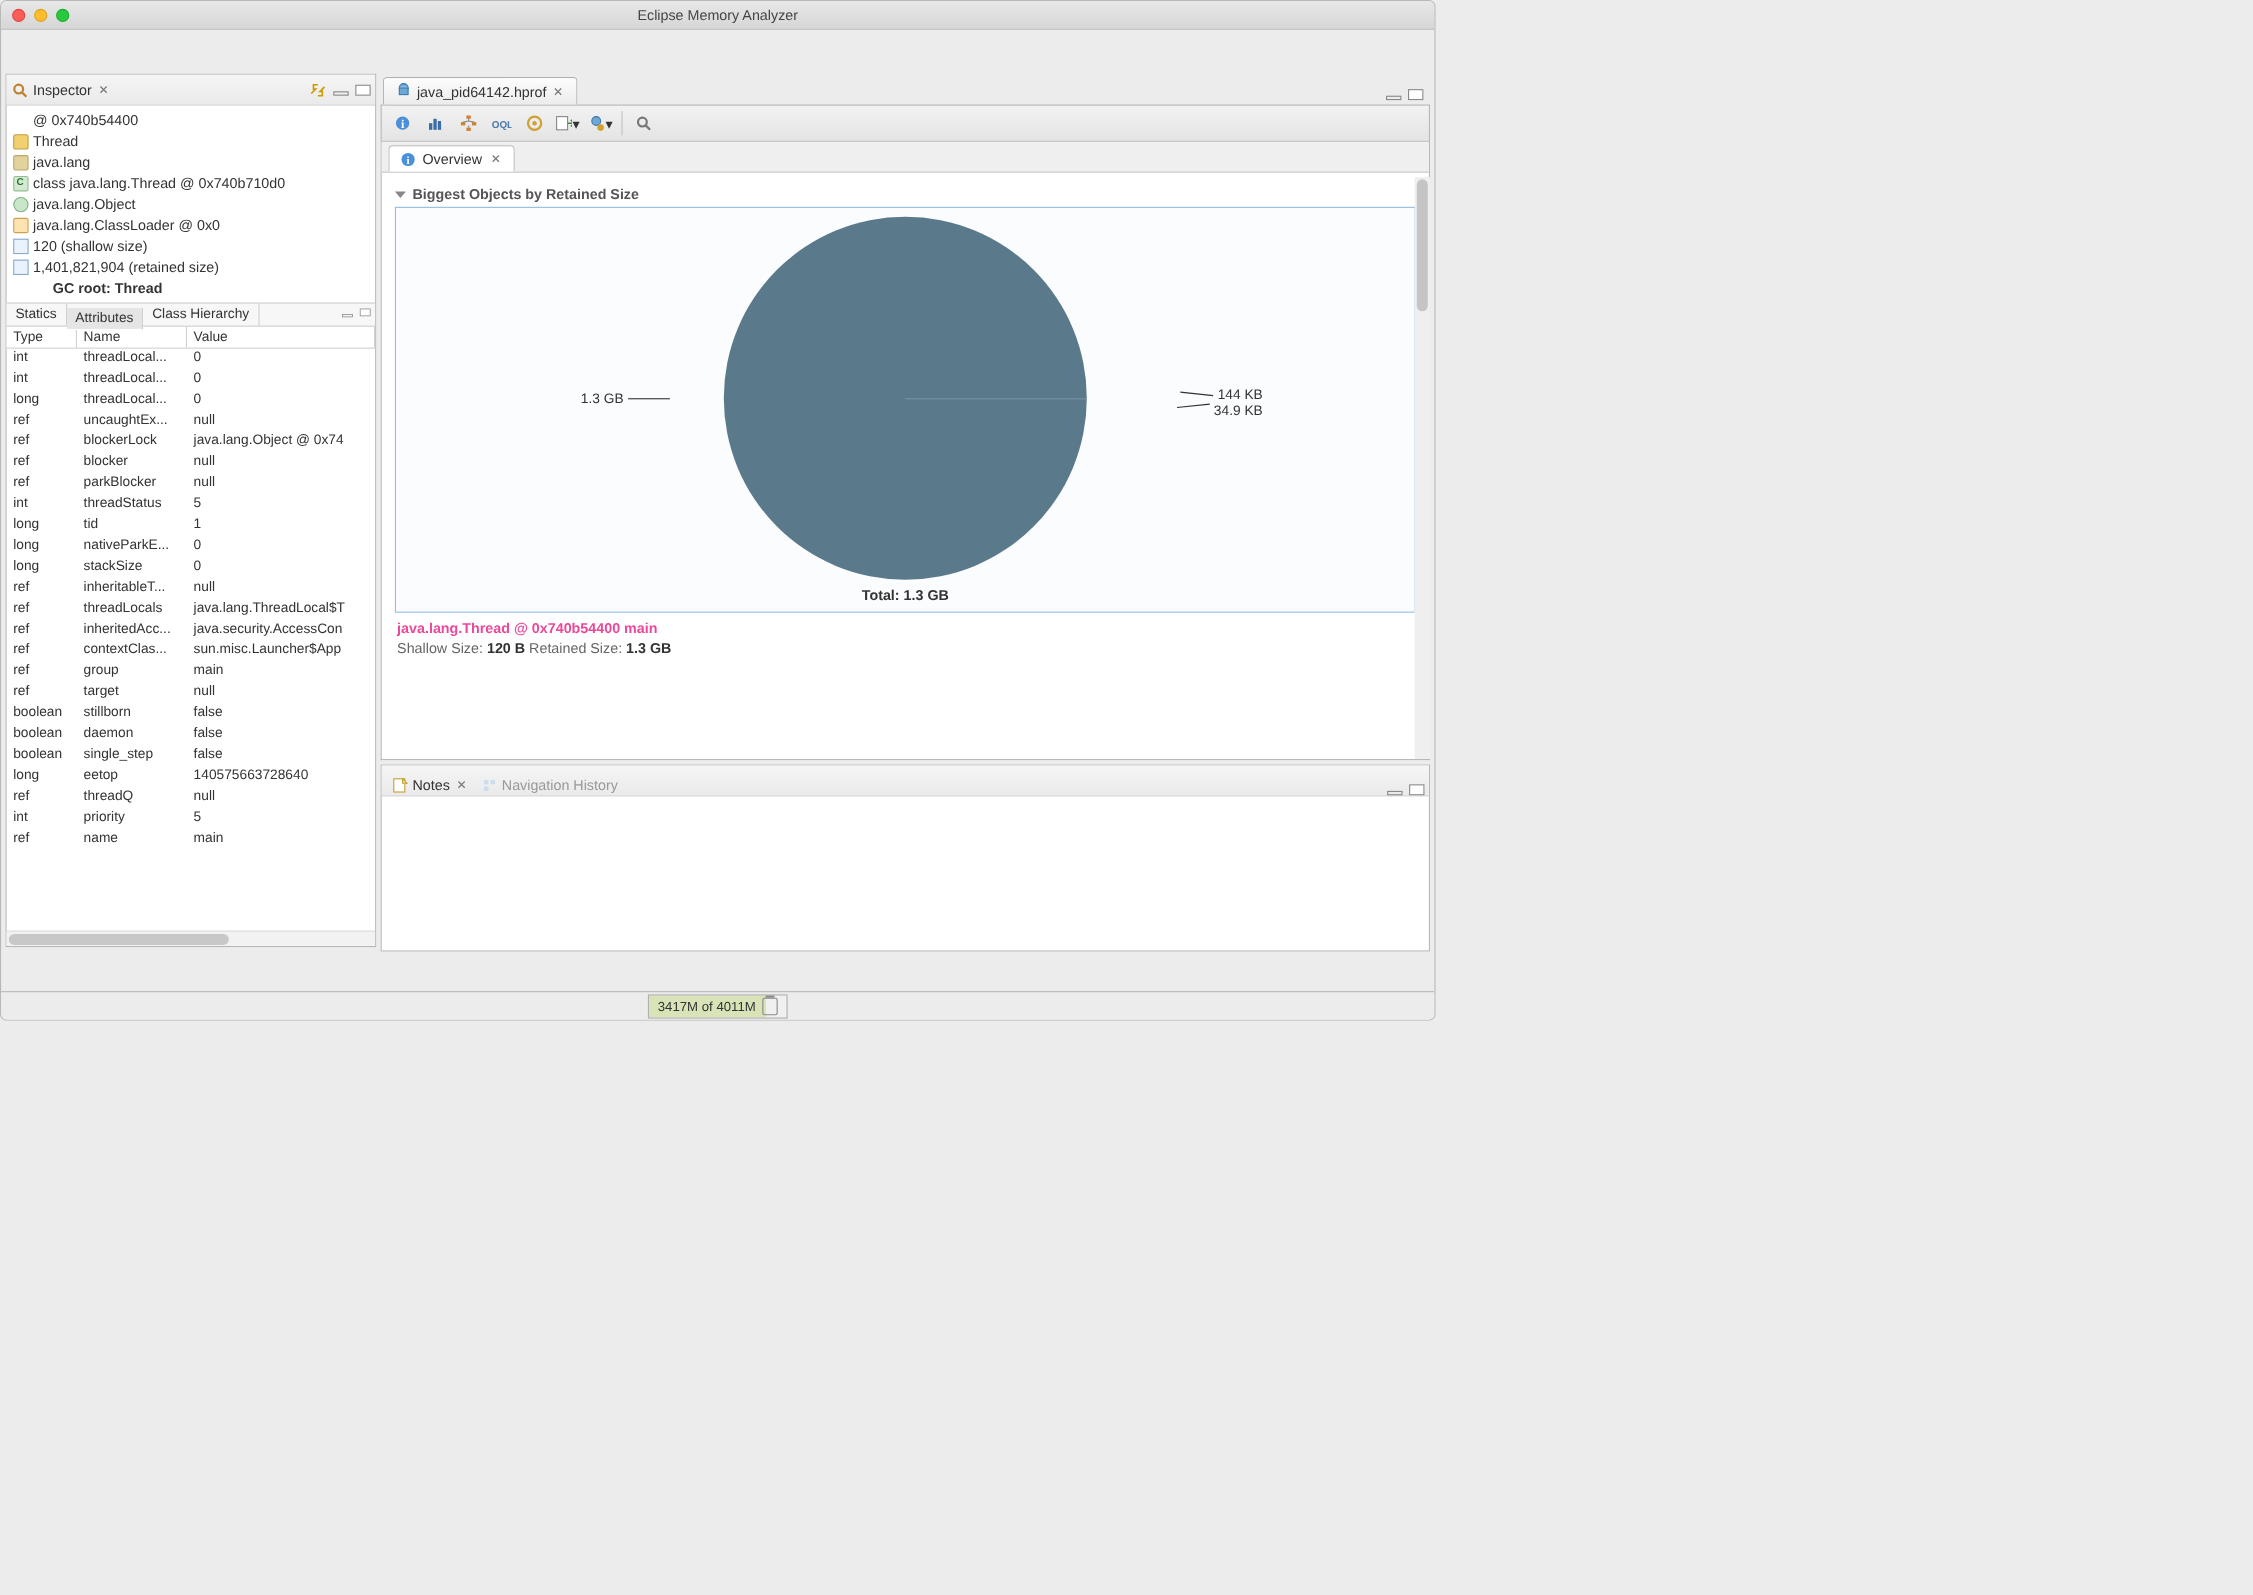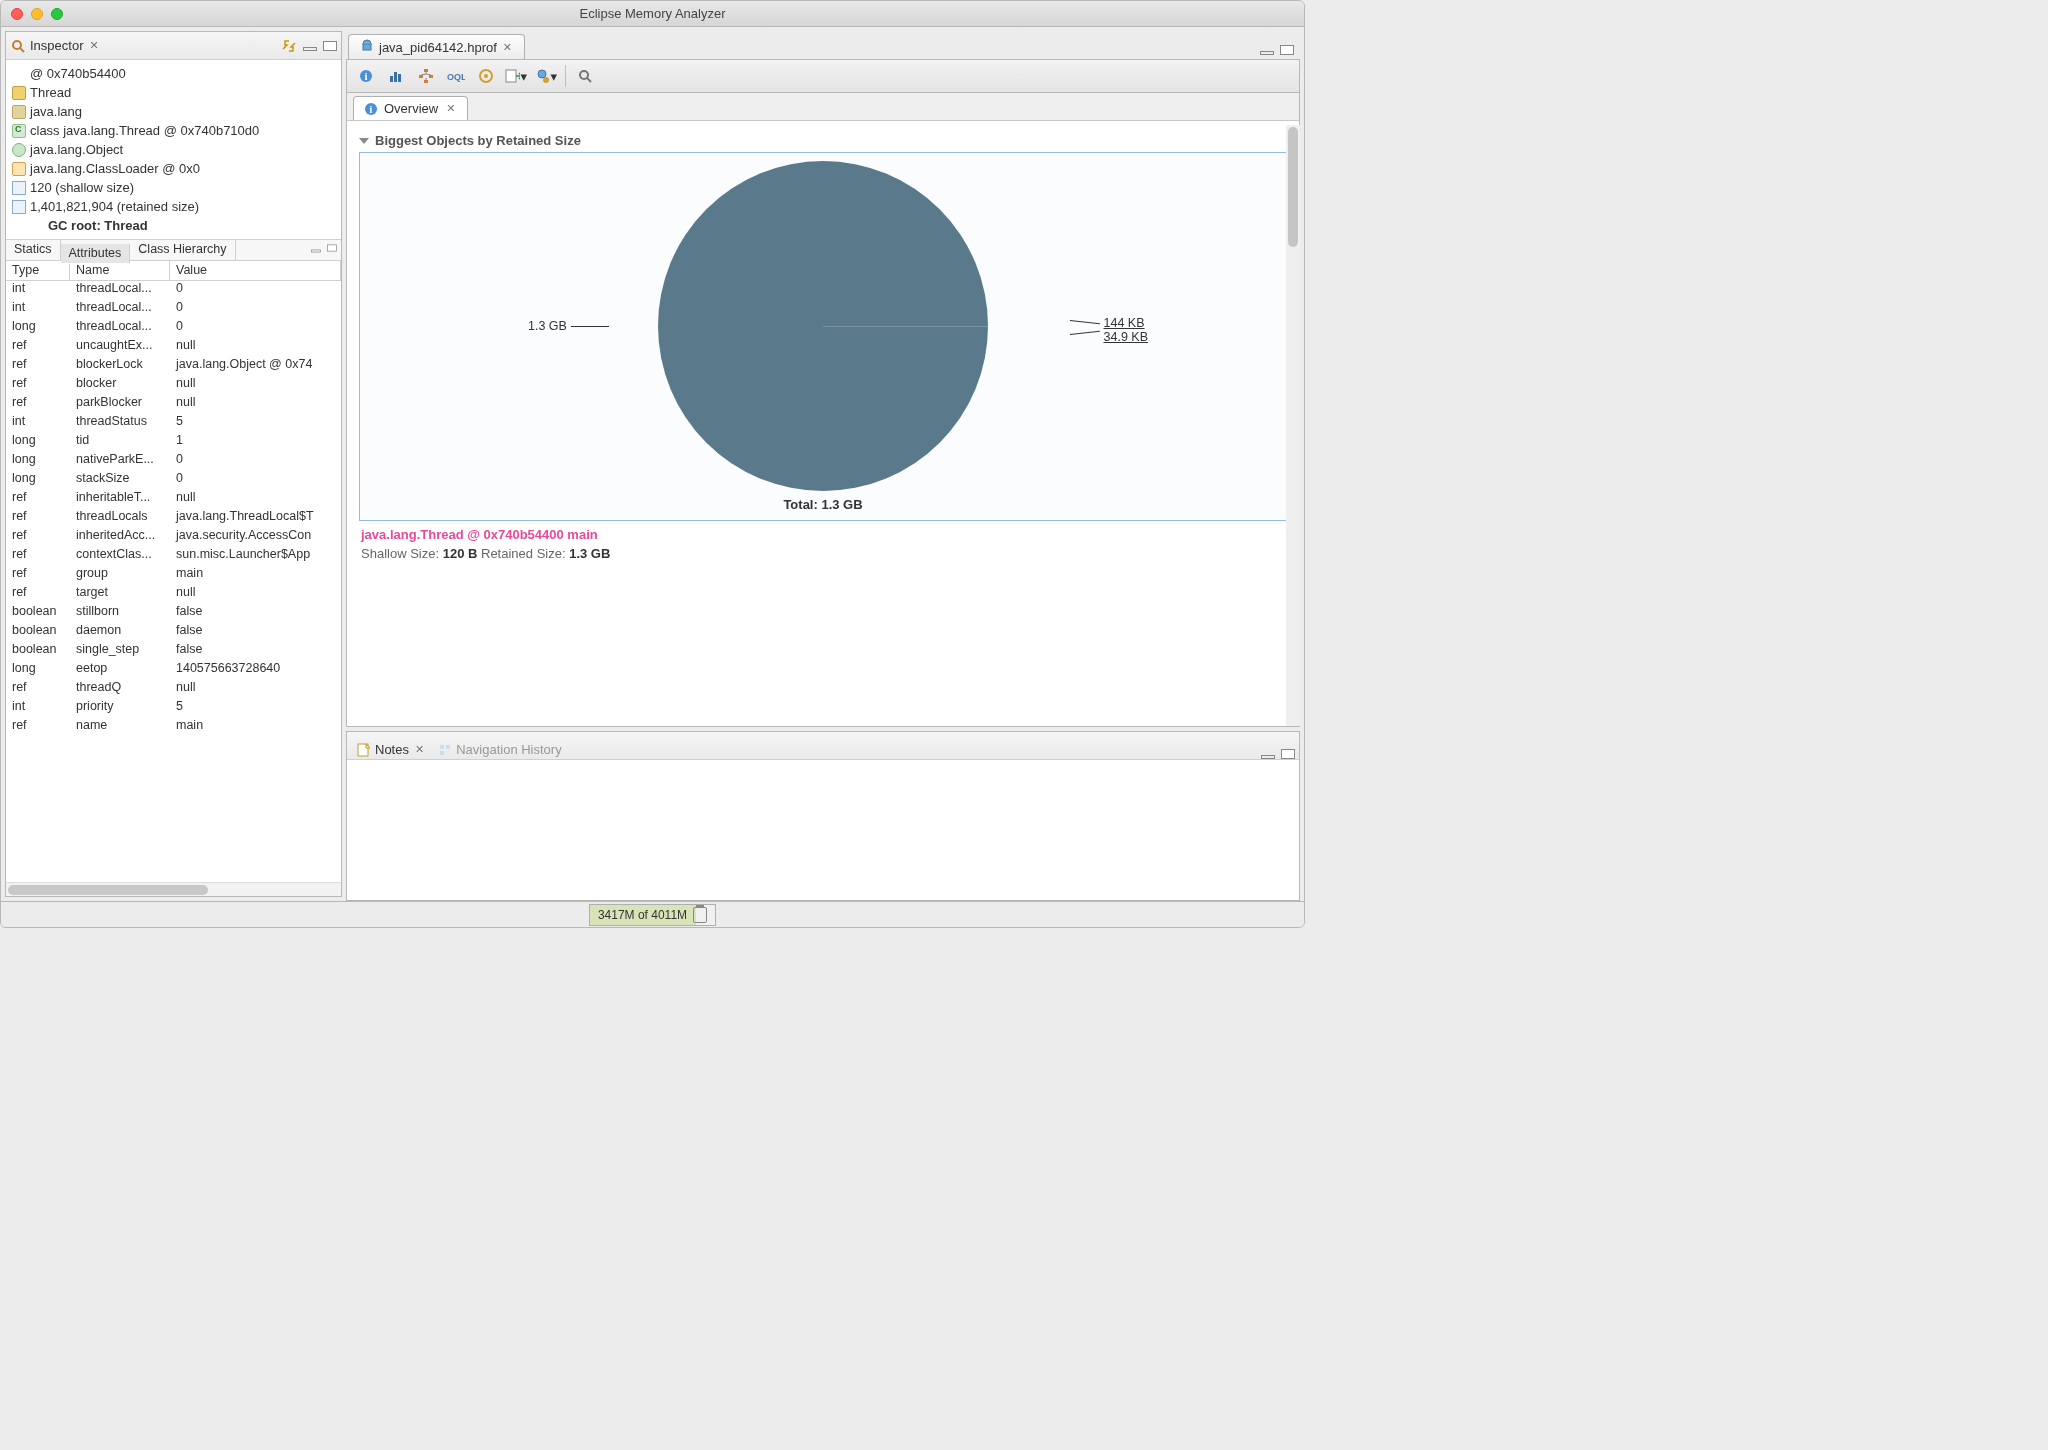--- a/index.html
+++ b/index.html
@@ -1,17 +1,17 @@
 <!DOCTYPE html>
 <html><head>
 <meta charset="utf-8">
 <style>
 * { box-sizing: border-box; margin: 0; padding: 0; }
 body { font-family: -apple-system, "Helvetica Neue", Arial, sans-serif; font-size: 13px; background: #ececec; color: #333; overflow: hidden; }
-.window { width: 1305px; height: 928px; background: #ececec; display: flex; flex-direction: column; border: 1px solid #b8b8b8; border-radius: 6px; overflow: hidden; }
+.window { width: 1305px; height: 928px; background: #ececec; display: flex; flex-direction: column; border: 1px solid #b8b8b8; border-radius: 6px; overflow: hidden; gap: 36px; }
 .titlebar { height: 26px; background: linear-gradient(#e8e8e8,#d6d6d6); display: flex; align-items: center; position: relative; border-bottom: 1px solid #b8b8b8; }
 .traffic { display: flex; gap: 8px; padding-left: 10px; }
 .tlight { width: 12px; height: 12px; border-radius: 50%; }
 .tred { background: #ff5f57; border: 1px solid #e24640; }
 .tyel { background: #ffbd2e; border: 1px solid #dfa023; }
 .tgrn { background: #28c940; border: 1px solid #1dad2b; }
 .titlebar-title { position: absolute; left: 0; right: 0; text-align: center; font-size: 13px; color: #444; }
 .body { flex: 1; display: flex; min-height: 0; }
 .left-pane { width: 337px; background: #fff; border-right: 1px solid #b8b8b8; display: flex; flex-direction: column; margin: 4px 2px 4px 4px; border: 1px solid #b8b8b8; }
 .pane-header { height: 28px; display: flex; align-items: center; justify-content: space-between; padding: 0 4px; border-bottom: 1px solid #d0d0d0; background: linear-gradient(#f5f5f5,#eaeaea); }
@@ -61,21 +61,21 @@
 .details-line { padding: 6px 10px; font-size: 13px; color: #444; }
 .details-line b { font-weight: bold; color: #333; }
 .details-line a { color: #1a5fb4; text-decoration: underline; }
 .chart-box { border: 1px solid #93bce0; background: #fafcfe; padding: 8px; display: flex; flex-direction: column; align-items: center; }
 .pie-wrap { position: relative; width: 100%; height: 330px; display:flex; align-items:center; justify-content:center;}
 .pie { width: 330px; height: 330px; border-radius: 50%; background: conic-gradient(#5a7a8c 0deg 359.9deg, #7c96a5 359.9deg 359.97deg, #9aaeb9 359.97deg 360deg); position: relative; }
 .pie::after{content:"";position:absolute;left:50%;top:50%;width:165px;height:1px;background:rgba(255,255,255,.18);transform-origin:left center; transform:rotate(0deg);}
 .label-left{position:absolute;left:160px;top:158px;font-size:12.5px;color:#333; display:flex; align-items:center;}
 .label-left .line{width:38px;height:1px;background:#333;margin-left:4px;}
 .label-right{position:absolute;right:130px;top:155px;font-size:12.5px;color:#333;}
-.label-right .row{display:flex;align-items:center;justify-content:flex-start;text-decoration:underline;}
+.label-right .row{display:flex;align-items:center;justify-content:flex-end;}
 .label-right .line{width:30px;height:1px;background:#333;margin-right:4px;}
 .pie-total{margin-top:6px;font-weight:bold;font-size:13px;color:#333;}
 .obj-line{font-weight:bold;font-size:13px;color:#ec4899;margin-top:6px;padding-left:2px;}
 .size-line{font-size:13px;color:#666;margin-top:4px;padding-left:2px;}
 .size-line b{color:#333;}
 .bottom-pane { height: 170px; border: 1px solid #b8b8b8; margin-top: 4px; background: #fff; display: flex; flex-direction: column; }
 .bp-header { height: 28px; display: flex; align-items: flex-end; border-bottom: 1px solid #d0d0d0; background: linear-gradient(#f5f5f5,#eaeaea); padding: 0 4px;}
 .bp-tab { display: flex; align-items: center; gap: 4px; padding: 2px 6px; }
 .bp-tab.inactive { color: #999; }
 .bp-right{margin-left:auto;display:flex;gap:6px;}

